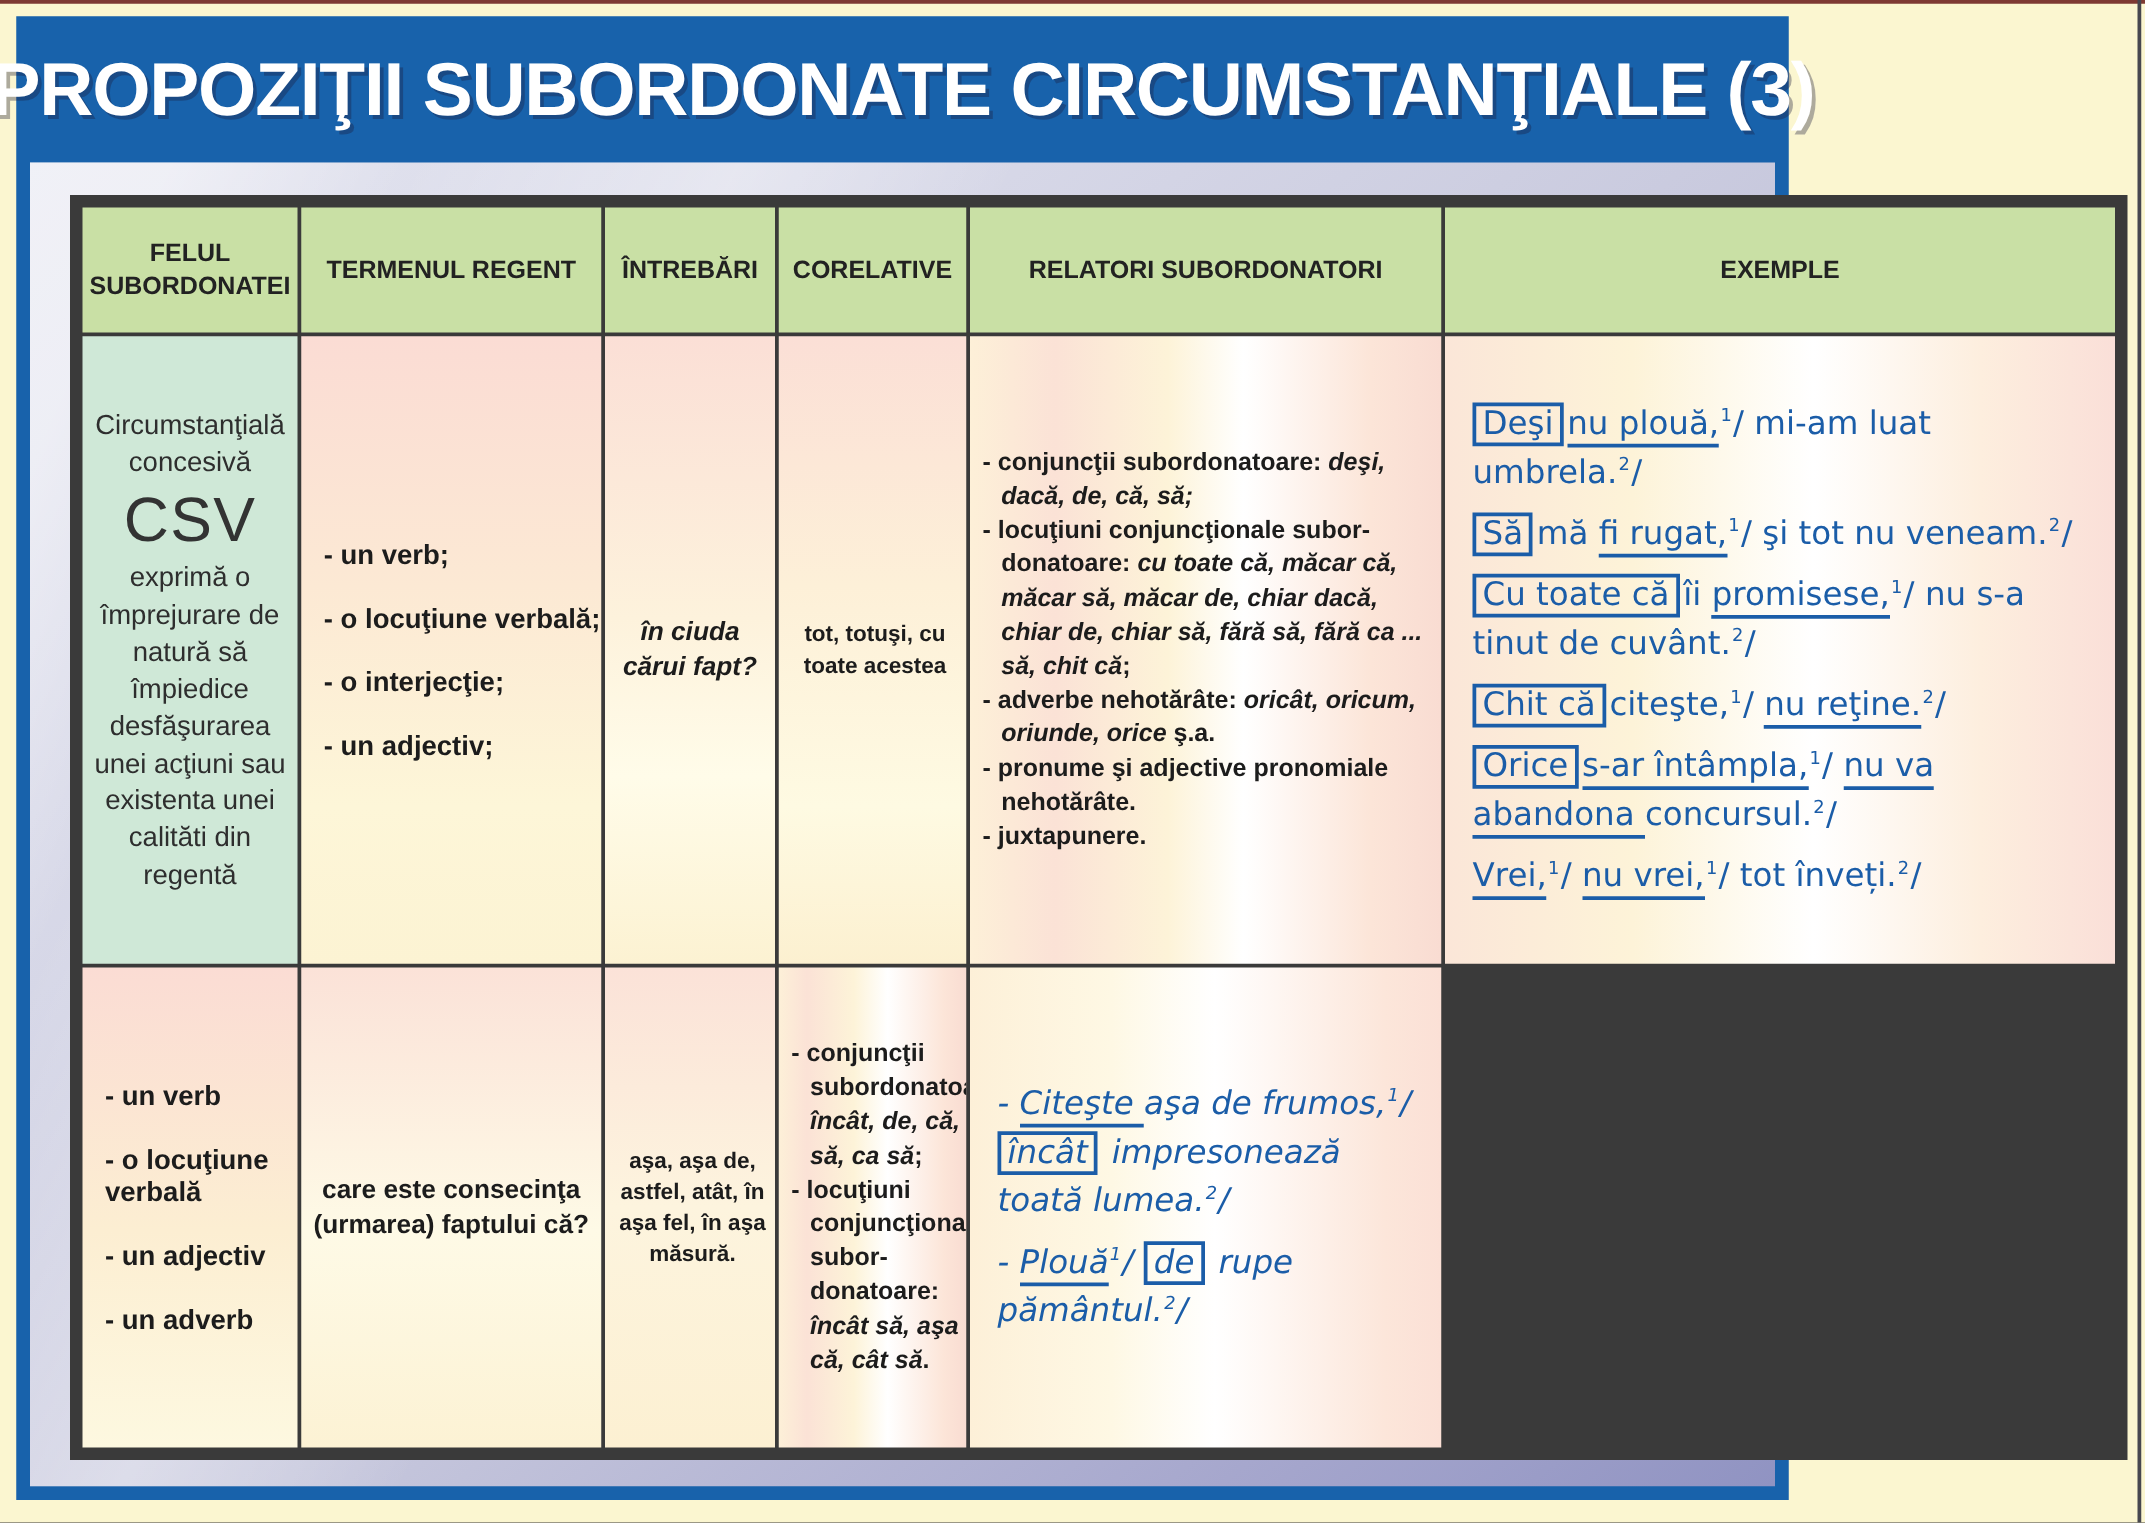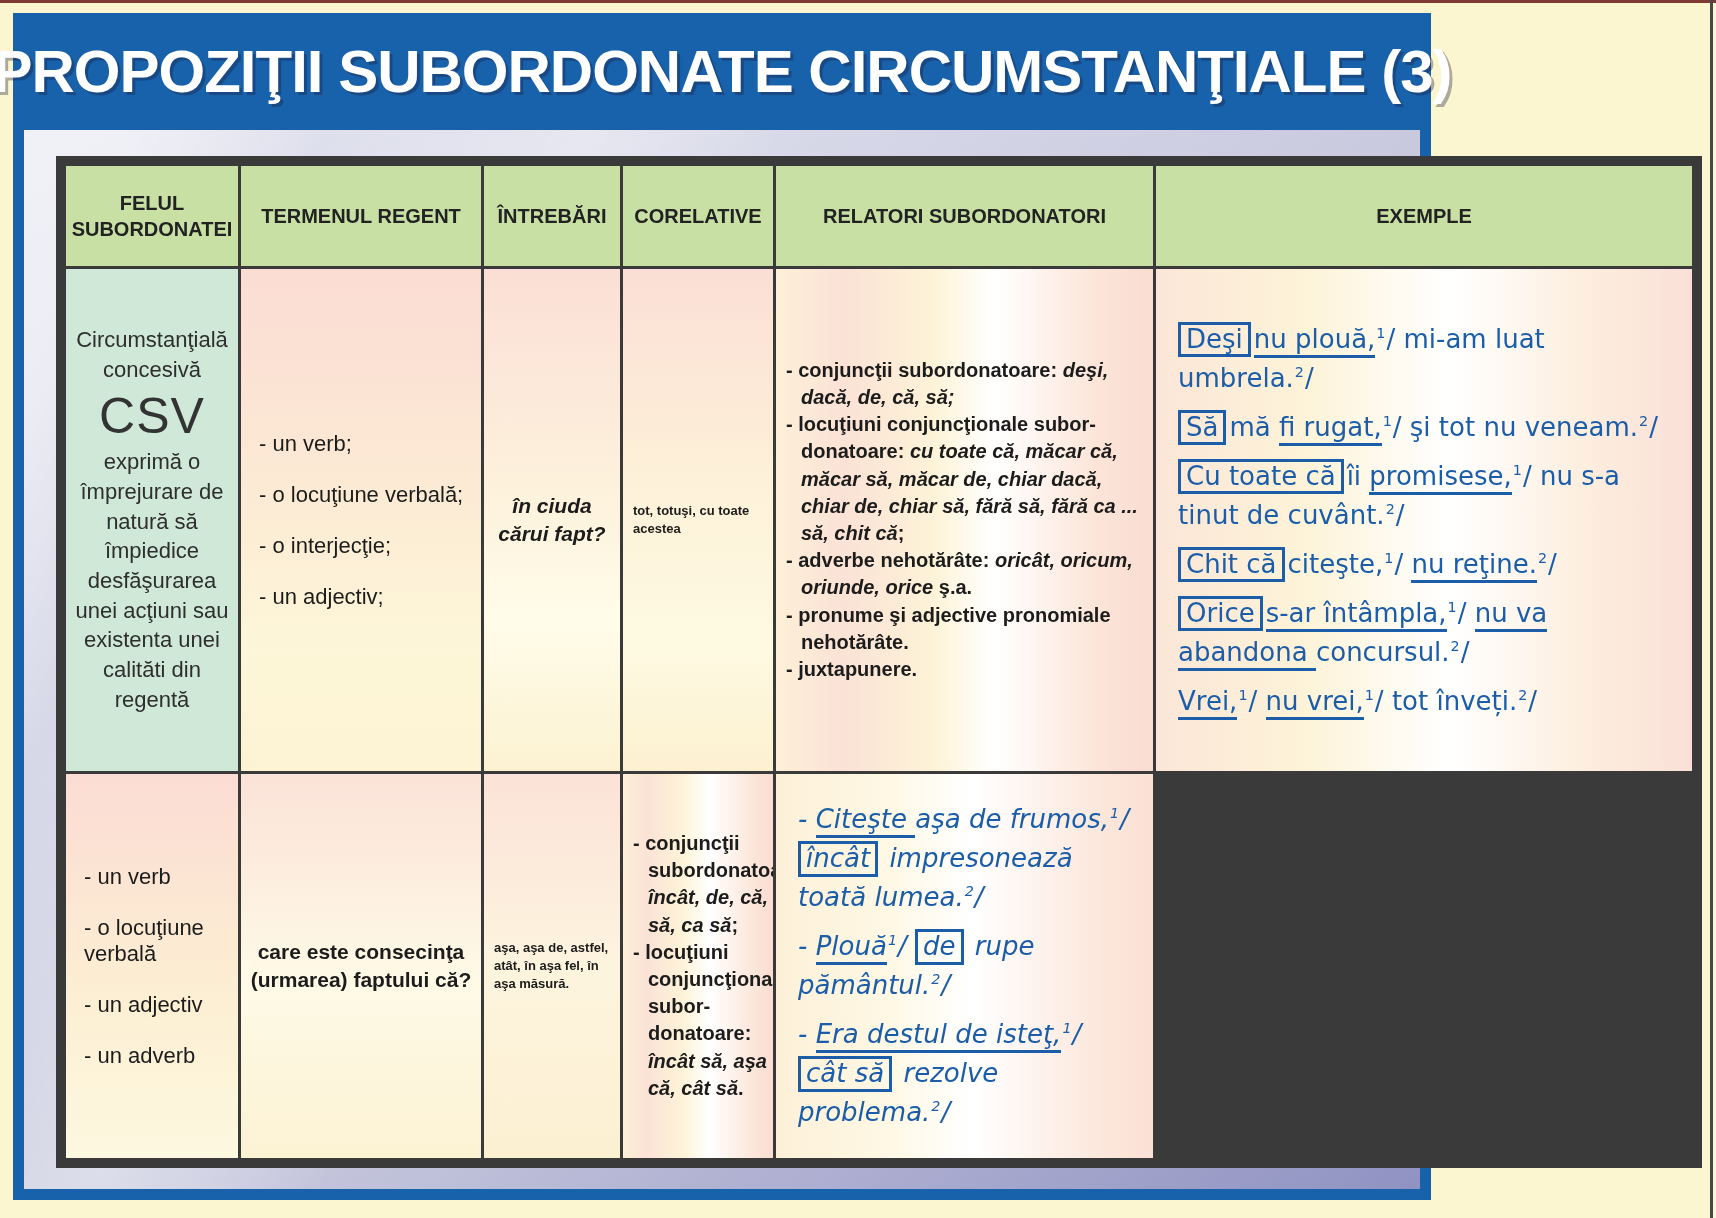--- a/index.html
+++ b/index.html
@@ -47,41 +47,41 @@
   .type-cell{
     background:#cfe8d7;display:flex;flex-direction:column;align-items:center;justify-content:center;
     text-align:center;color:#2e2e2e;padding:0 6px;
   }
   .type-name{font-size:22px;line-height:1.35;}
   .type-abbr{font-size:50px;line-height:1.25;font-weight:400;letter-spacing:1px;color:#333;}
   .type-desc{font-size:22px;line-height:1.35;}
   
   .regent-cell{
     display:flex;flex-direction:column;justify-content:center;gap:25px;
-    padding-left:18px;font-weight:normal;font-size:22px;color:#1c1c1c;
+    padding-left:18px;font-weight:bold;font-size:22px;color:#1c1c1c;
   }
   .bg-r1c2{background:linear-gradient(180deg,#fbdcd4 0%,#fce9d4 40%,#fdf6d8 75%,#fcf3d3 100%);}
   .bg-r1c3{background:linear-gradient(180deg,#fbdfd6 0%,#fdf2dc 45%,#fffce9 70%,#fcf2d2 100%);}
   .bg-r1c4{background:linear-gradient(180deg,#fbdfd6 0%,#fdf0d8 40%,#fefae2 75%,#fcf0d0 100%);}
   .bg-r1c5{background:linear-gradient(90deg,#fdf0d8 0%,#fbe2d6 18%,#fdf3d8 42%,#ffffff 58%,#fce5d8 85%,#f9dcd2 100%);}
   .bg-r1c6{background:linear-gradient(90deg,#fbe6d8 0%,#fdf3d8 28%,#ffffff 55%,#fdeede 80%,#fadfd8 100%);}
   .bg-r2c2{background:linear-gradient(180deg,#fbdcd4 0%,#fceed2 55%,#fdf8e0 100%);}
   .bg-r2c3{background:linear-gradient(180deg,#fbe2d8 0%,#fefae6 55%,#fcf2d4 100%);}
   .bg-r2c4{background:linear-gradient(180deg,#fbe2d8 0%,#fdf4de 50%,#fcf0d2 100%);}
   .bg-r2c5{background:linear-gradient(90deg,#fdf0d8 0%,#fbe2d6 15%,#fdf3d8 40%,#ffffff 58%,#fce5d8 88%,#f9dcd2 100%);}
   .bg-r2c6{background:linear-gradient(90deg,#fdf0d8 0%,#fef8e4 30%,#ffffff 52%,#fce6da 88%,#fbe0d6 100%);font-style:italic;}
   
   .question-cell{
     display:flex;align-items:center;justify-content:center;text-align:center;
     font-weight:bold;font-size:21px;color:#1c1c1c;padding:0 7px;line-height:1.35;
   }
   .question-cell.italic{font-style:italic;}
   .correl-cell{
-    display:flex;align-items:center;text-align:left;
-    font-weight:bold;font-size:13px;color:#1c1c1c;padding:0 6px 0 10px;line-height:1.4;
+    display:flex;align-items:center;text-align:center;
+    font-weight:bold;font-size:18px;color:#1c1c1c;padding:0 6px 0 10px;line-height:1.4;
   }
   
   .relators-cell{
     display:flex;flex-direction:column;justify-content:center;
     font-weight:bold;font-size:20px;color:#1c1c1c;line-height:1.36;
     padding:8px 4px 8px 10px;
   }
   .rel-line{padding-left:15px;text-indent:-15px;}
   .rel-line .em{font-style:italic;}
   
@@ -156,18 +156,17 @@
         </div>
       <div class="cell question-cell bg-r2c3">care este consecinţa (urmarea) faptului că?</div>
       <div class="cell correl-cell bg-r2c4">aşa, aşa de, astfel, atât, în aşa fel, în aşa măsură.</div>
       <div class="cell relators-cell bg-r2c5">
           <div class="rel-line"><span>- conjuncţii subordonatoare: </span><span class="em">încât, de, că, să, ca să</span><span>;</span></div>
           <div class="rel-line"><span>- locuţiuni conjuncţionale subor-donatoare: </span><span class="em">încât să, aşa că, cât să</span><span>.</span></div>
         </div>
       <div class="cell examples-cell bg-r2c6">
           <div class="example-line"><span>- </span><span class="ex-u">Citeşte </span><span>aşa de frumos,</span><sup class="ex-sup">1</sup><span>/ </span><span class="ex-box">încât</span><span> impresonează toată lumea.</span><sup class="ex-sup">2</sup><span>/</span></div>
           <div class="example-line"><span>- </span><span class="ex-u">Plouă</span><sup class="ex-sup">1</sup><span>/ </span><span class="ex-box">de</span><span> rupe pământul.</span><sup class="ex-sup">2</sup><span>/</span></div>
-          <div class="example-line"><span>- </span><span class="ex-u">Era destul de isteţ,</span><sup class="ex-sup">1</sup><span>/ </span><span class="ex-box">cât să</span><span> rezolve problema.</span><sup class="ex-sup">2</sup><span>/</span></div>
         </div>
 
     </div>
   </div>
 </div>
 
 </body></html>

